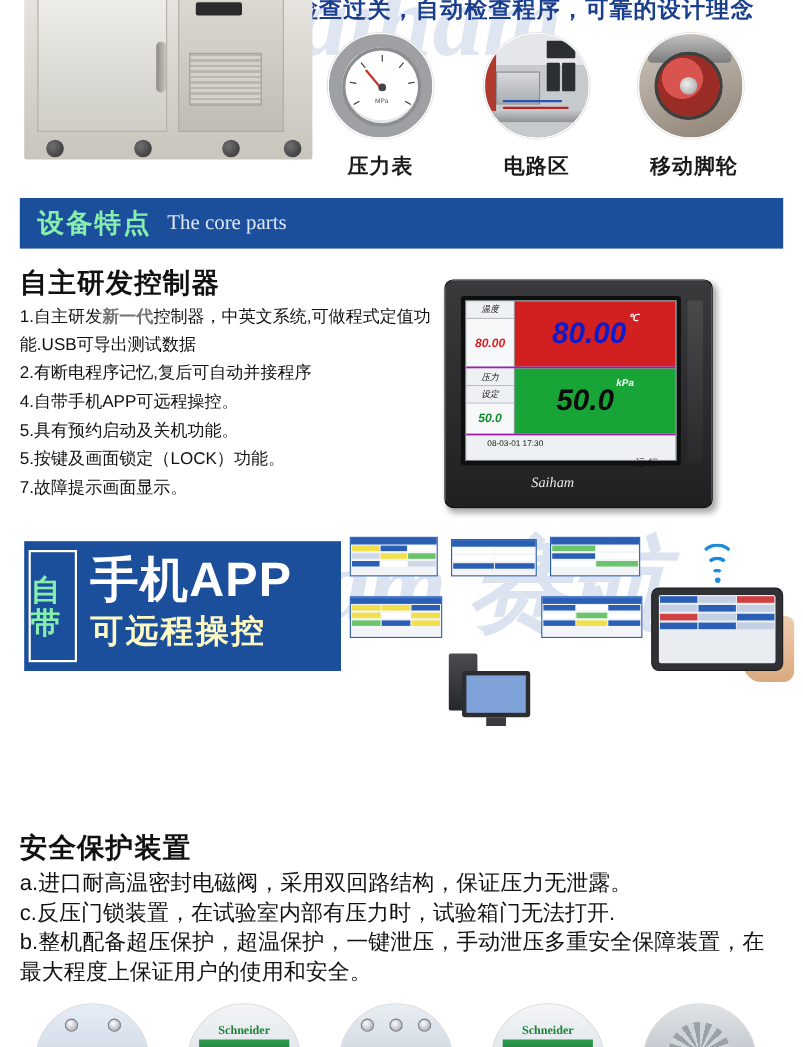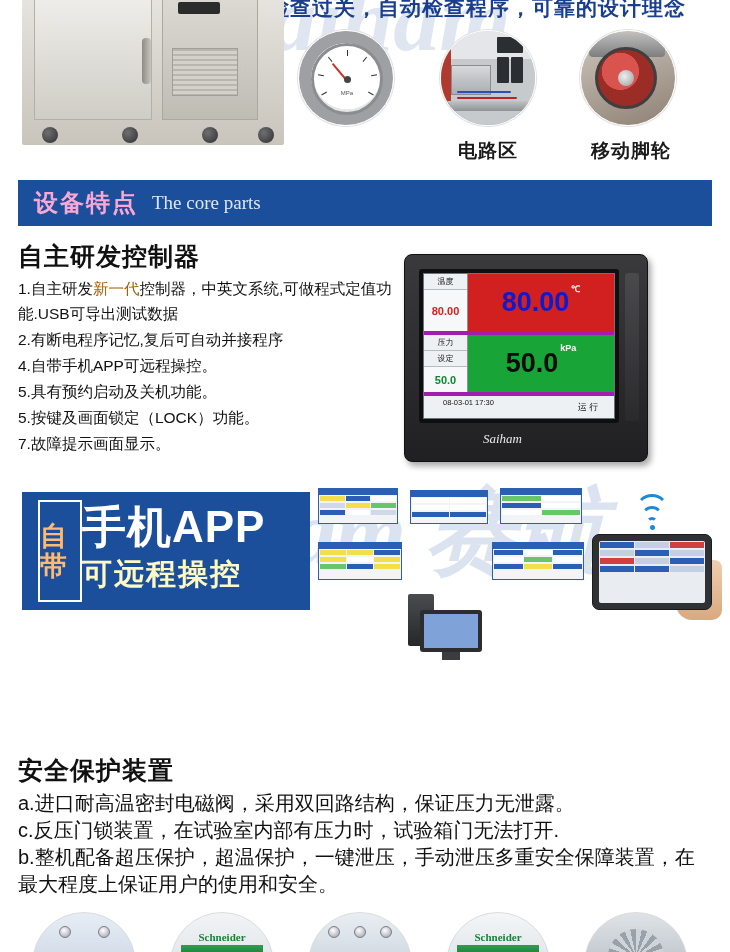--- a/index.html
+++ b/index.html
@@ -186,21 +186,21 @@
     position: absolute;
     left: 18px;
     width: 694px;
     height: 46px;
     background: #1b4f9c;
     display: flex;
     align-items: center;
     padding-left: 16px;
   }
   .section-bar .cn {
-    color: #f9a8d4;
+    color: #86efac;
     font-size: 24px;
     font-weight: bold;
     letter-spacing: 2px;
   }
   .section-bar .en {
     color: #dfe7f4;
     font-size: 19px;
     margin-left: 14px;
     font-family: "Liberation Serif", serif;
   }
@@ -220,21 +220,21 @@
   .bullet-list {
     position: absolute;
     left: 18px;
     top: 276px;
     width: 380px;
     font-size: 15.5px;
     line-height: 25px;
     color: #111;
   }
   .bullet-list .li { margin-bottom: 1px; }
-  .bullet-list .hi { color: #a16207; font-weight: normal; }
+  .bullet-list .hi { color: #737373; font-weight: bold; }
 
   
   .hmi {
     position: absolute;
     left: 404px; top: 254px;
     width: 244px; height: 208px;
     background: linear-gradient(180deg,#3a3a3c,#202022);
     border-radius: 8px;
     border: 1px solid #111;
     box-shadow: 3px 4px 6px rgba(0,0,0,.35);
@@ -262,21 +262,21 @@
     flex: 1;
     font-size: 8.5px;
     text-align: center;
     line-height: 18px;
     color: #111;
     border-right: 1px solid #b7bcc0;
     letter-spacing: 1px;
   }
   .hmi .menubar div:last-child { border-right: none; }
   .hmi .row {
-    display: flex; flex: 1; border-bottom: 4px solid #a21caf;
+    display: flex; flex: 1; border-bottom: 2px solid #a21caf; font-style: italic;
   }
   .hmi .leftcol {
     width: 44px;
     border-right: 1px solid #8d9296;
     display: flex; flex-direction: column;
     font-size: 8px;
   }
   .hmi .leftcol .lbl {
     height: 16px; line-height: 16px; text-align: center;
     background: #eef1f3; color: #111;
@@ -307,21 +307,21 @@
   }
   .hmi .statusbar {
     height: 22px; display: flex; font-size: 7.5px;
     background: #eef1f3; color: #111;
   }
   .hmi .statusbar .date {
     width: 60px; padding-left: 3px; line-height: 10px; padding-top: 2px; margin-left: 16px;
   }
   .hmi .statusbar .run {
     margin-left: auto; width: 52px; text-align: center;
-    line-height: 22px; font-size: 9px;
+    line-height: 22px; font-size: 9px; margin-top: 14px;
   }
   .hmi .brand {
     position: absolute; left: 78px; top: 176px;
     color: #e9e9e9; font-size: 13px;
     font-family: "Liberation Serif", serif;
     font-style: italic;
   }
   .hmi .side {
     position: absolute; right: 8px; top: 18px;
     width: 14px; height: 148px;
@@ -330,24 +330,24 @@
   }
 
   
   .app-banner {
     position: absolute;
     left: 22px; top: 492px;
     width: 288px; height: 118px;
     background: #1b4f9c;
   }
   .app-banner .vbox {
-    position: absolute; left: 16px; top: 8px;
+    position: absolute; left: 4px; top: 8px;
     width: 44px; height: 102px;
     border: 2px solid #ffffff;
-    color: #fdba74;
+    color: #86efac;
     font-size: 27px;
     font-weight: bold;
     display: flex; flex-direction: column;
     align-items: center; justify-content: center;
     line-height: 30px;
   }
   .app-banner .t1 {
     position: absolute; left: 60px; top: 6px;
     color: #ffffff; font-size: 44px; font-weight: bold;
     letter-spacing: 1px;
@@ -593,20 +593,21 @@
       </div>
     </div>
 
     <div class="circle-photo p3">
       <div class="wheel-bracket"></div>
       <div class="wheel">
         <div class="hubw"></div>
       </div>
     </div>
 
+    <div class="photo-caption c1">压力表</div>
     <div class="photo-caption c2">电路区</div>
     <div class="photo-caption c3">移动脚轮</div>
   </div>
 
   <div class="section-bar" id="section-bar-core">
     <span class="cn">设备特点</span>
     <span class="en">The core parts</span>
   </div>
 
   <div class="block-title" id="controller-title">自主研发控制器</div>

